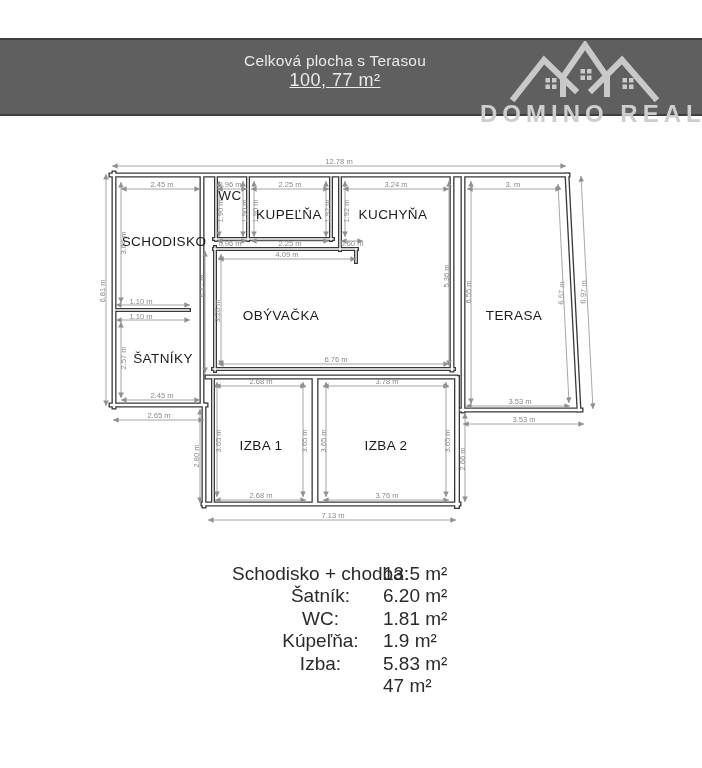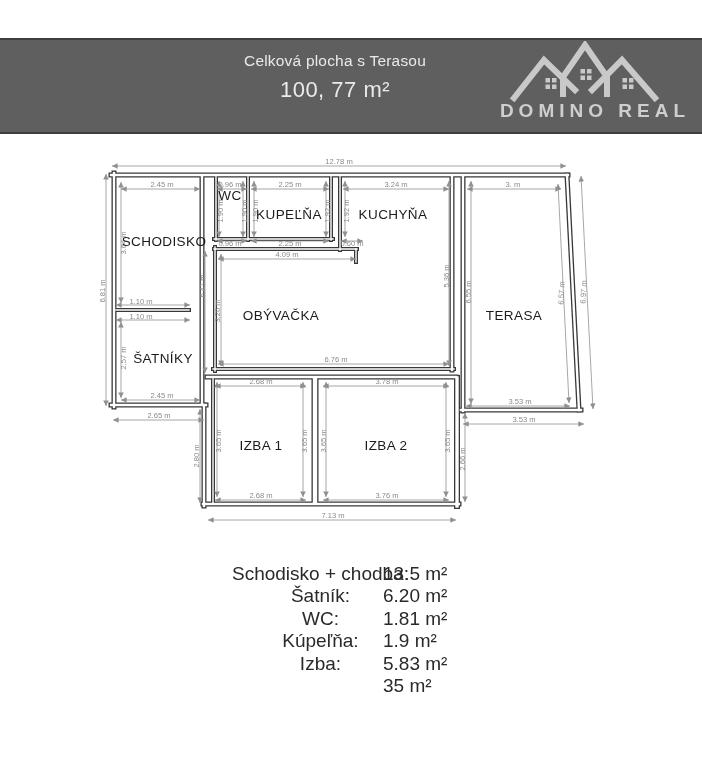--- a/index.html
+++ b/index.html
@@ -2,33 +2,33 @@
 <html><head>
 <meta charset="utf-8">
 <style>
   html,body{margin:0;padding:0;}
   body{
     width:702px;height:768px;position:relative;background:#ffffff;
     font-family:"Liberation Sans", sans-serif;overflow:hidden;
   }
   
   .header-bar{
-    position:absolute;left:0;top:38px;width:702px;height:96px;
+    position:absolute;left:0;top:38px;width:702px;height:78px;
     background:#5f5f5f;border-top:2px solid #3f3f3f;border-bottom:2px solid #3f3f3f;
     box-sizing:border-box;
   }
   .header-text{
     position:absolute;left:150px;top:12px;width:370px;text-align:center;color:#ebe9e9;
   }
   .header-subtitle{font-size:15.5px;letter-spacing:.2px;}
-  .header-total{font-size:22px;margin-top:7px;letter-spacing:.5px;}
+  .header-total{font-size:18px;letter-spacing:.5px;text-decoration:underline;}
   .logo{position:absolute;left:485px;top:1px;width:200px;height:84px;}
   .brand{
-    position:absolute;left:480px;top:60px;width:210px;text-align:right;
-    color:#cfcdcd;font-size:19px;font-weight:bold;letter-spacing:5px;white-space:nowrap;
+    position:absolute;left:480px;top:60px;width:210px;text-align:center;
+    color:#cfcdcd;font-size:24px;font-weight:bold;letter-spacing:5px;white-space:nowrap;
   }
   
   #plan{position:absolute;left:0;top:140px;}
   .dim-text{font-size:7.6px;fill:#8a8a8a;}
   .room-text{font-size:13.5px;fill:#1b1b1b;letter-spacing:.4px;}
   
   .area-list{position:absolute;left:232px;top:563px;color:#2a2a2a;font-size:19px;text-align:center;}
   .area-row{position:relative;height:22.4px;line-height:22.4px;white-space:nowrap;}
   .area-value{position:absolute;left:135px;top:0;padding-left:16px;}
 </style>
@@ -221,14 +221,14 @@
       <text x="386" y="446" text-anchor="middle" dominant-baseline="middle" class="room-text">IZBA 2</text>
     </g>
 </svg>
 
 <div class="area-list" id="area-list">
     <div class="area-row"><span>Schodisko + chodba:</span><span class="area-value">13.5 m²</span></div>
     <div class="area-row"><span>Šatník:</span><span class="area-value">6.20 m²</span></div>
     <div class="area-row"><span>WC:</span><span class="area-value">1.81 m²</span></div>
     <div class="area-row"><span>Kúpeľňa:</span><span class="area-value">1.9 m²</span></div>
     <div class="area-row"><span>Izba:</span><span class="area-value">5.83 m²</span></div>
-    <div class="area-row"><span class="area-value">35 m²</span></div>
+    <div class="area-row"><span class="area-value">47 m²</span></div>
   </div>
 
 </body></html>

